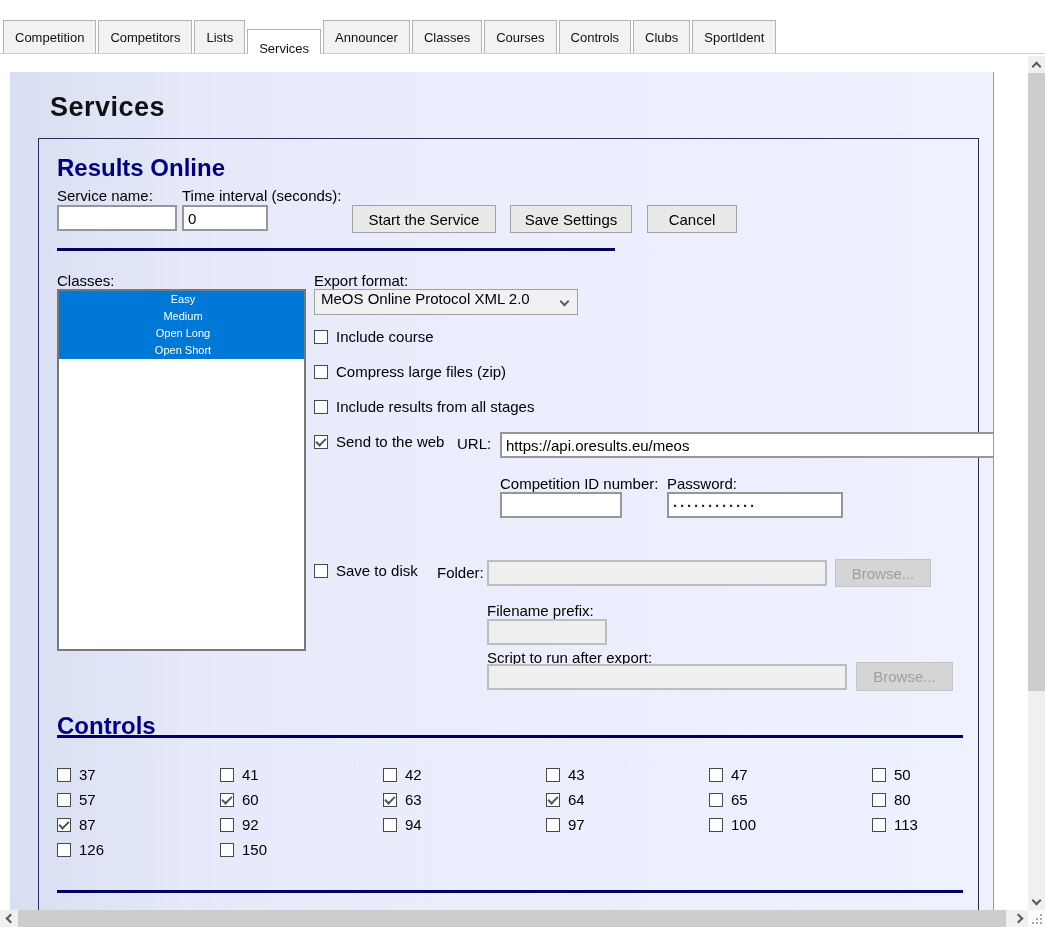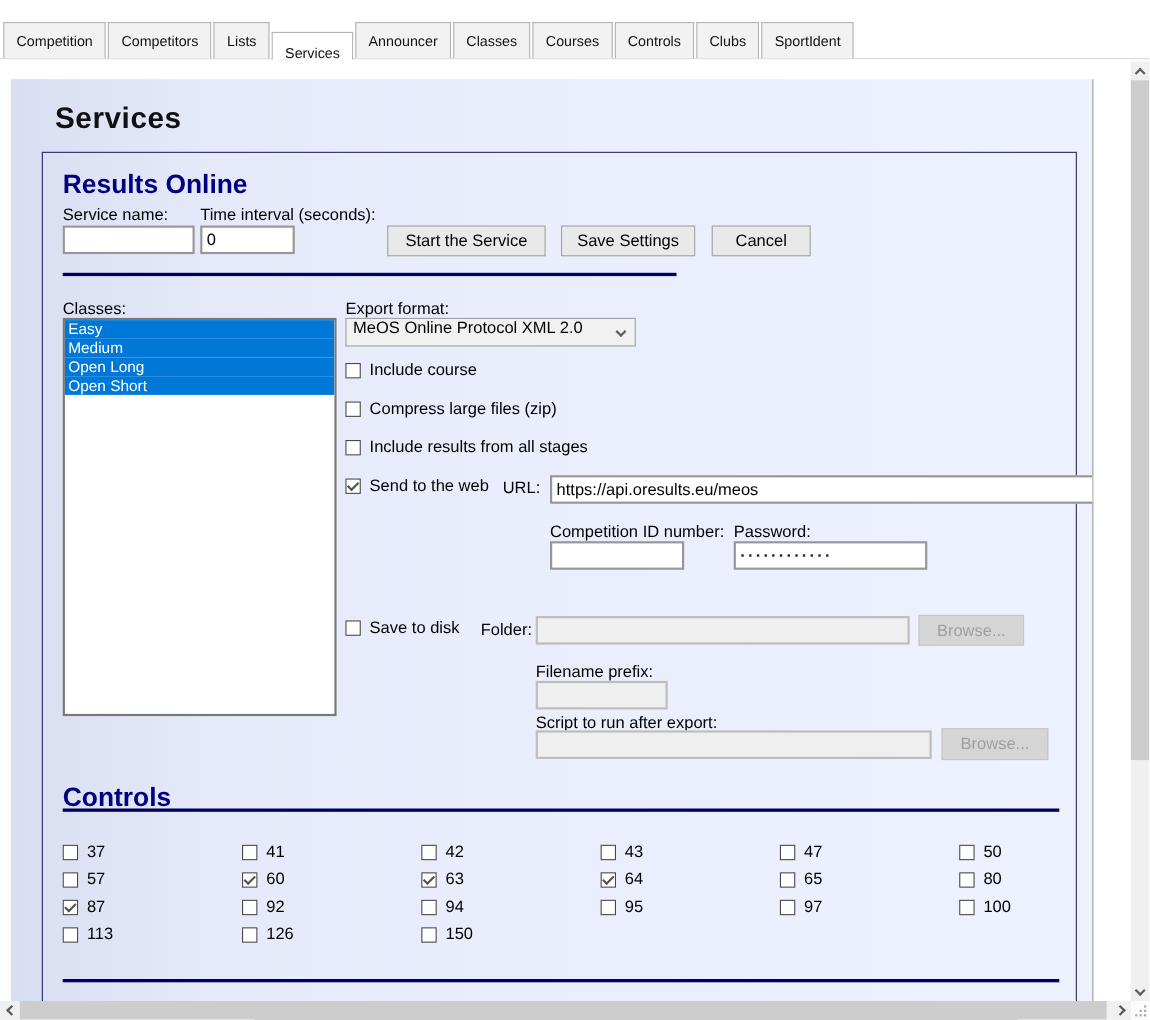--- a/index.html
+++ b/index.html
@@ -38,21 +38,21 @@
   .rule { position:absolute; height:3px; background:#000060; }
 
   .tin { position:absolute; background:#fff; border:2px solid #979797; font-size:15px; color:#000; display:flex; align-items:center; padding:0 4px; overflow:hidden; white-space:nowrap; }
   .tin.disabled { background:#efefef; border-color:#bdbdbd; }
   .pw { letter-spacing:2px; font-weight:bold; color:#222; }
 
   .btn { position:absolute; background:#e9e9e9; border:1px solid #a2a2a2; font-size:15px; color:#000; display:flex; align-items:center; justify-content:center; }
   .btn.disabled { background:#d5d5d5; color:#9f9f9f; border-color:#c5c5c5; }
 
   .listbox { position:absolute; left:47px; top:217px; width:249px; height:362px; background:#fff; border:2px solid #787878; overflow:hidden; }
-  .lb-item { height:17px; line-height:17px; font-size:14px; padding-left:3px; color:#000; }
+  .lb-item { height:17px; line-height:17px; font-size:11px; padding-left:3px; color:#000;text-align:center; }
   .lb-item.selected { background:#0078d7; color:#fff; }
 
   .dropdown { position:absolute; left:304px; top:217px; width:264px; height:26px; background:#f1f1f1; border:1px solid #a0a0a0; display:flex; align-items:flex-start; padding:0 6px; font-size:15px; color:#000; }
   .dd-chev { position:absolute; right:9px; top:8px; width:7px; height:7px; border-right:2px solid #5f5f5f; border-bottom:2px solid #5f5f5f; transform:rotate(45deg); }
 
   .cbrow { position:absolute; display:flex; align-items:center; font-size:15px; color:#000; white-space:nowrap; }
   .cb { width:14px; height:14px; background:#fff; border:1px solid #494949; position:relative; flex:none; display:inline-block; }
   .cb.on::after { content:""; position:absolute; left:1px; top:2px; width:8px; height:4px; border-left:2px solid #555; border-bottom:2px solid #555; transform:rotate(-45deg); }
   .cbrow .cb { margin-right:8px; }
 
@@ -225,24 +225,20 @@
           <div class="ctrl-cell">
             <span class="cb"></span>
             <span>92</span>
           </div>
           <div class="ctrl-cell">
             <span class="cb"></span>
             <span>94</span>
           </div>
           <div class="ctrl-cell">
             <span class="cb"></span>
-            <span>95</span>
-          </div>
-          <div class="ctrl-cell">
-            <span class="cb"></span>
             <span>97</span>
           </div>
           <div class="ctrl-cell">
             <span class="cb"></span>
             <span>100</span>
           </div>
           <div class="ctrl-cell">
             <span class="cb"></span>
             <span>113</span>
           </div>

